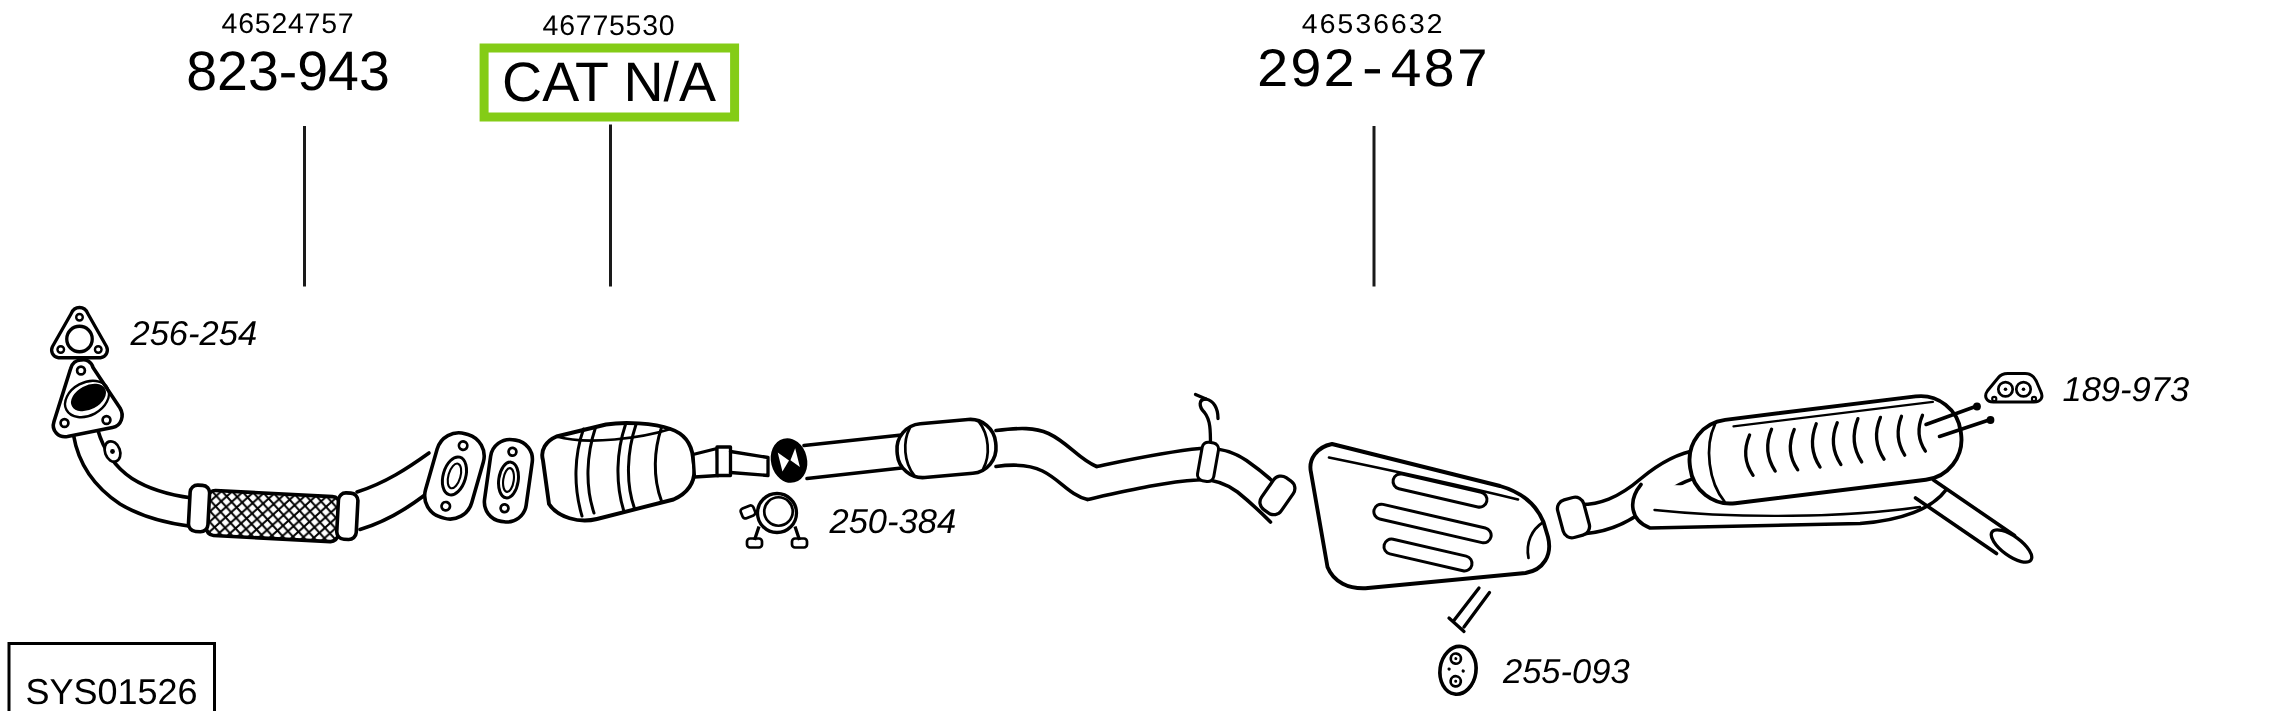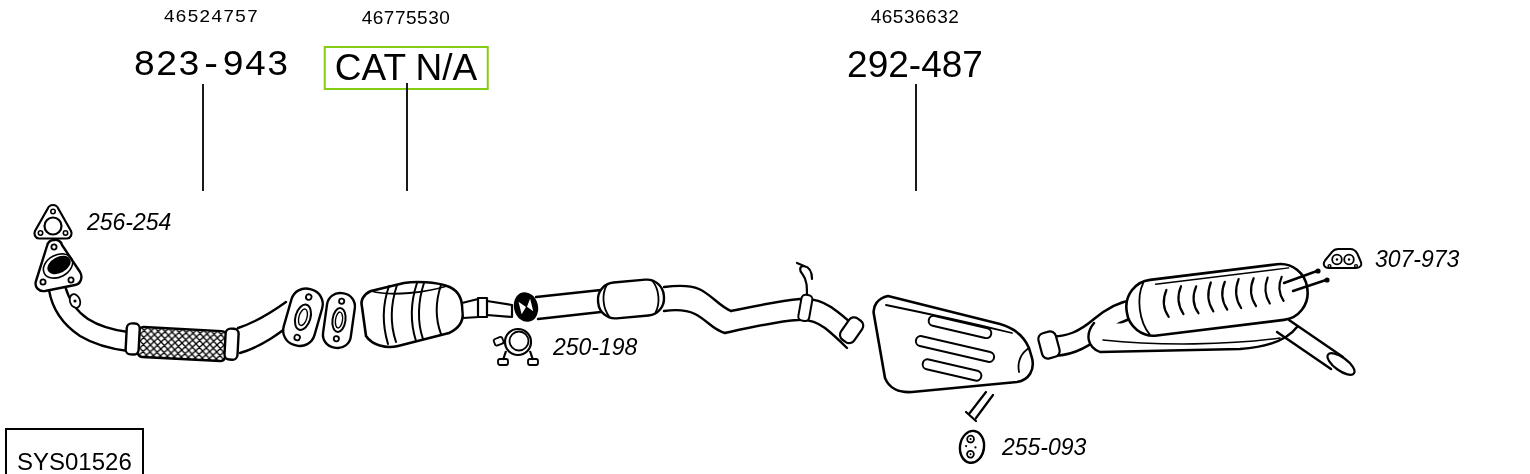--- a/index.html
+++ b/index.html
@@ -5,25 +5,25 @@
   html,body{margin:0;padding:0;}
   body{
     width:1530px;height:474px;background:#ffffff;position:relative;
     font-family:"Liberation Sans", sans-serif;color:#000;overflow:hidden;
   }
   .stage{position:absolute;inset:0;}
   svg.art{position:absolute;left:0;top:0;}
   
   .callout{position:absolute;text-align:center;transform:translateX(-50%);}
   .callout .ref{font-size:19px;line-height:22px;letter-spacing:0.5px;}
-  .callout .code{font-size:37px;line-height:40px;margin-top:17px;display:inline-block;}
-  .callout .code.boxed{border:2px solid #84cc16;padding:0 9px;}
-  .c1{left:211px;top:6px;font-family:Liberation Mono, monospace;}
+  .callout .code{font-size:37px;line-height:40px;margin-top:0;display:inline-block;}
+  .callout .code.boxed{border:6px solid #84cc16;padding:0 9px;}
+  .c1{left:192px;top:6px;}
   .c2{left:406px;top:7px;}
-  .c3{left:915px;top:6px;}
+  .c3{left:915px;top:6px;font-family:Liberation Mono, monospace;}
   .leader{position:absolute;width:2px;background:#1a1a1a;}
   .l1{left:202px;top:84px;height:107px;}
   .l2{left:406px;top:83px;height:108px;}
   .l3{left:915px;top:84px;height:107px;}
   
   .part{position:absolute;display:flex;align-items:center;gap:11px;}
   .part .pcode{font-size:23px;line-height:26px;font-style:italic;}
   .p1{left:30px;top:202px;}
   .p2{left:490px;top:324px;}
   .p3{left:791px;top:242px;}
@@ -204,21 +204,21 @@
     <span class="picon">
       <svg width="52" height="46" viewBox="0 0 52 46" fill="none" stroke="#000" stroke-width="2.2" stroke-linejoin="round">
         <circle cx="28" cy="18" r="13"></circle>
         <circle cx="29" cy="17" r="9.5" stroke-width="1.8"></circle>
         <path d="M 16,27 L 13,36 M 40,27 L 43,36"></path>
         <rect x="8" y="35" width="10" height="6" rx="2" stroke-width="1.8"></rect>
         <rect x="38" y="35" width="10" height="6" rx="2" stroke-width="1.8"></rect>
         <rect x="4" y="14" width="9" height="7" rx="2" transform="rotate(-22 8 17)" stroke-width="1.8"></rect>
       </svg>
     </span>
-    <span class="pcode">250-198</span>
+    <span class="pcode">250-384</span>
   </div>
 
 
   <div class="part p4">
     <span class="picon">
       <svg width="34" height="38" viewBox="0 0 34 38" fill="none" stroke="#000" stroke-linejoin="round">
         <g transform="rotate(8 16 19)">
           <ellipse cx="15" cy="19" rx="12" ry="16" stroke-width="2.4"></ellipse>
           <path d="M 20,4.5 C 29,9 31,28 21,33.5 C 28,26.5 28,11 20,4.5 Z" fill="#000" stroke="none"></path>
           <circle cx="12.5" cy="11.5" r="3.4" stroke-width="1.8"></circle>
@@ -238,20 +238,20 @@
       <svg width="44" height="26" viewBox="0 0 44 26" fill="none" stroke="#000" stroke-width="2" stroke-linejoin="round">
         <path d="M 9,22 C 4,22 2.5,18 5,14.5 L 12,6 C 13.5,4 16,3 18.5,3 L 30,3 C 33.5,3 36,5 37.5,8 L 40.5,15 C 42.5,19 40.5,22 36,22 Z"></path>
         <circle cx="17" cy="13.5" r="4.8" stroke-width="1.8"></circle>
         <circle cx="29" cy="13.5" r="4.8" stroke-width="1.8"></circle>
         <circle cx="17" cy="13.5" r="1.2" fill="#000" stroke="none"></circle>
         <circle cx="29" cy="13.5" r="1.2" fill="#000" stroke="none"></circle>
         <circle cx="9.5" cy="20" r="1.4" stroke-width="1.4"></circle>
         <circle cx="36" cy="20" r="1.4" stroke-width="1.4"></circle>
       </svg>
     </span>
-    <span class="pcode">307-973</span>
+    <span class="pcode">189-973</span>
   </div>
 
   <div class="sysbox">
     <span>SYS01526</span>
   </div>
 
 </div>
 
 </body></html>

